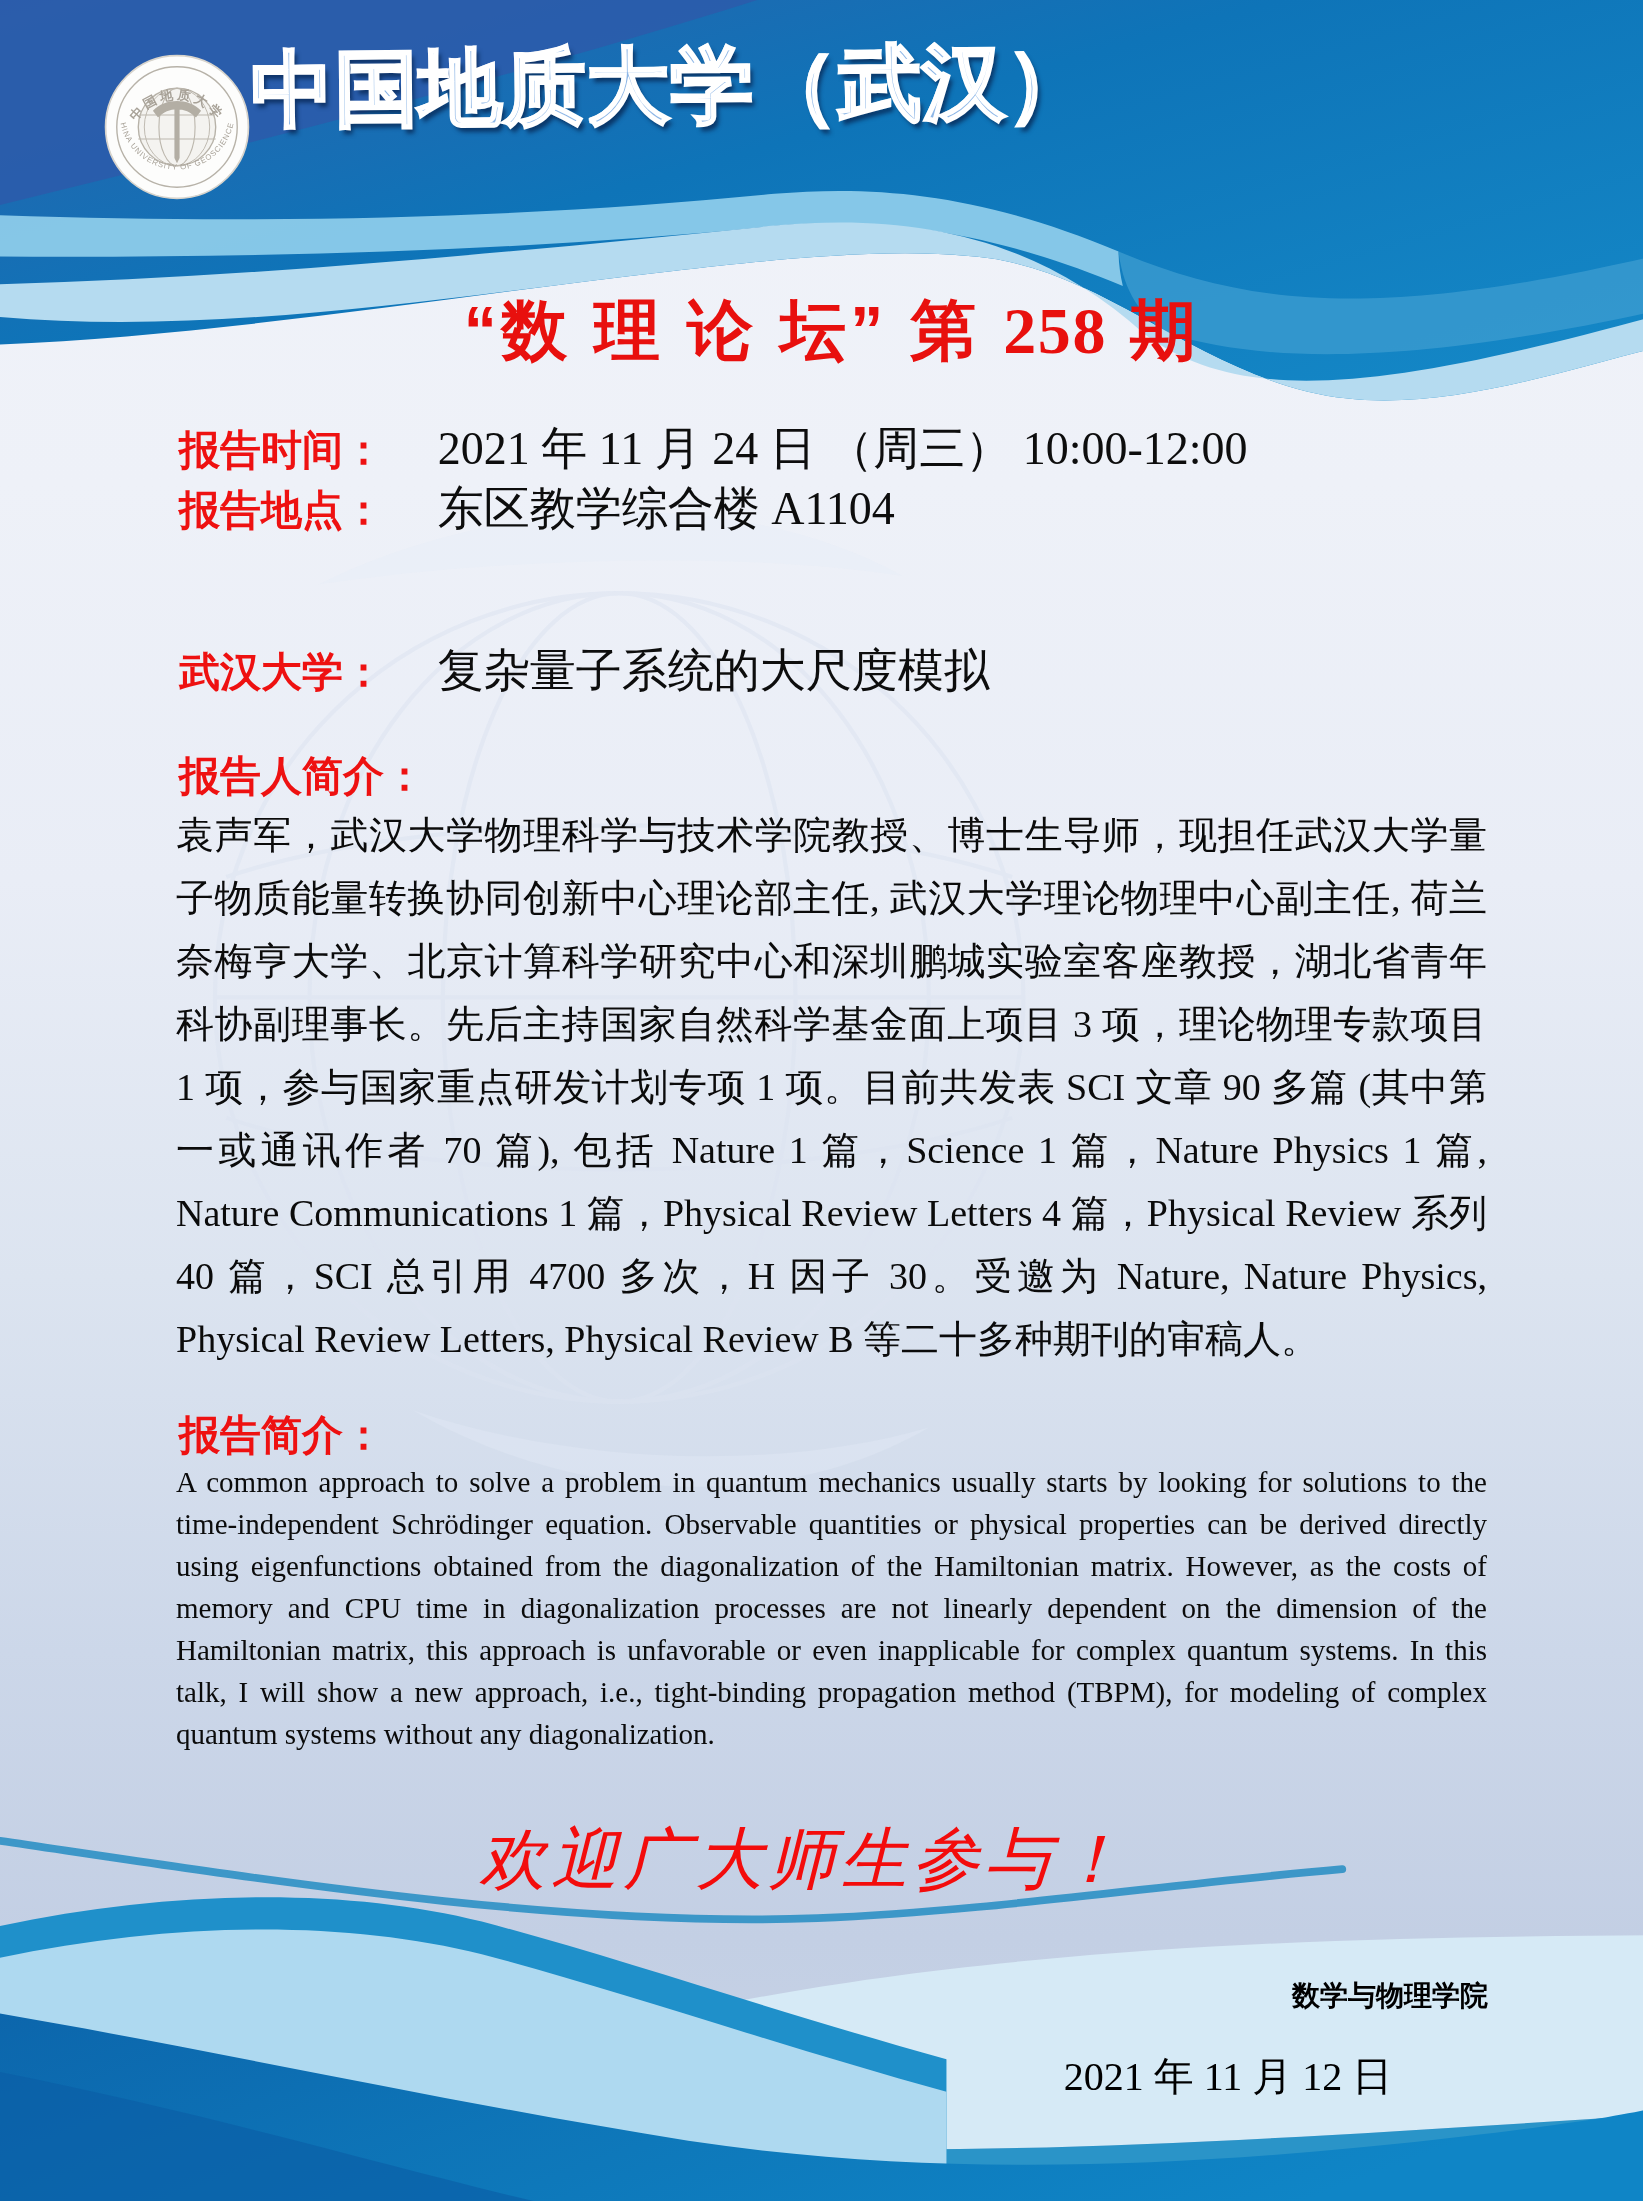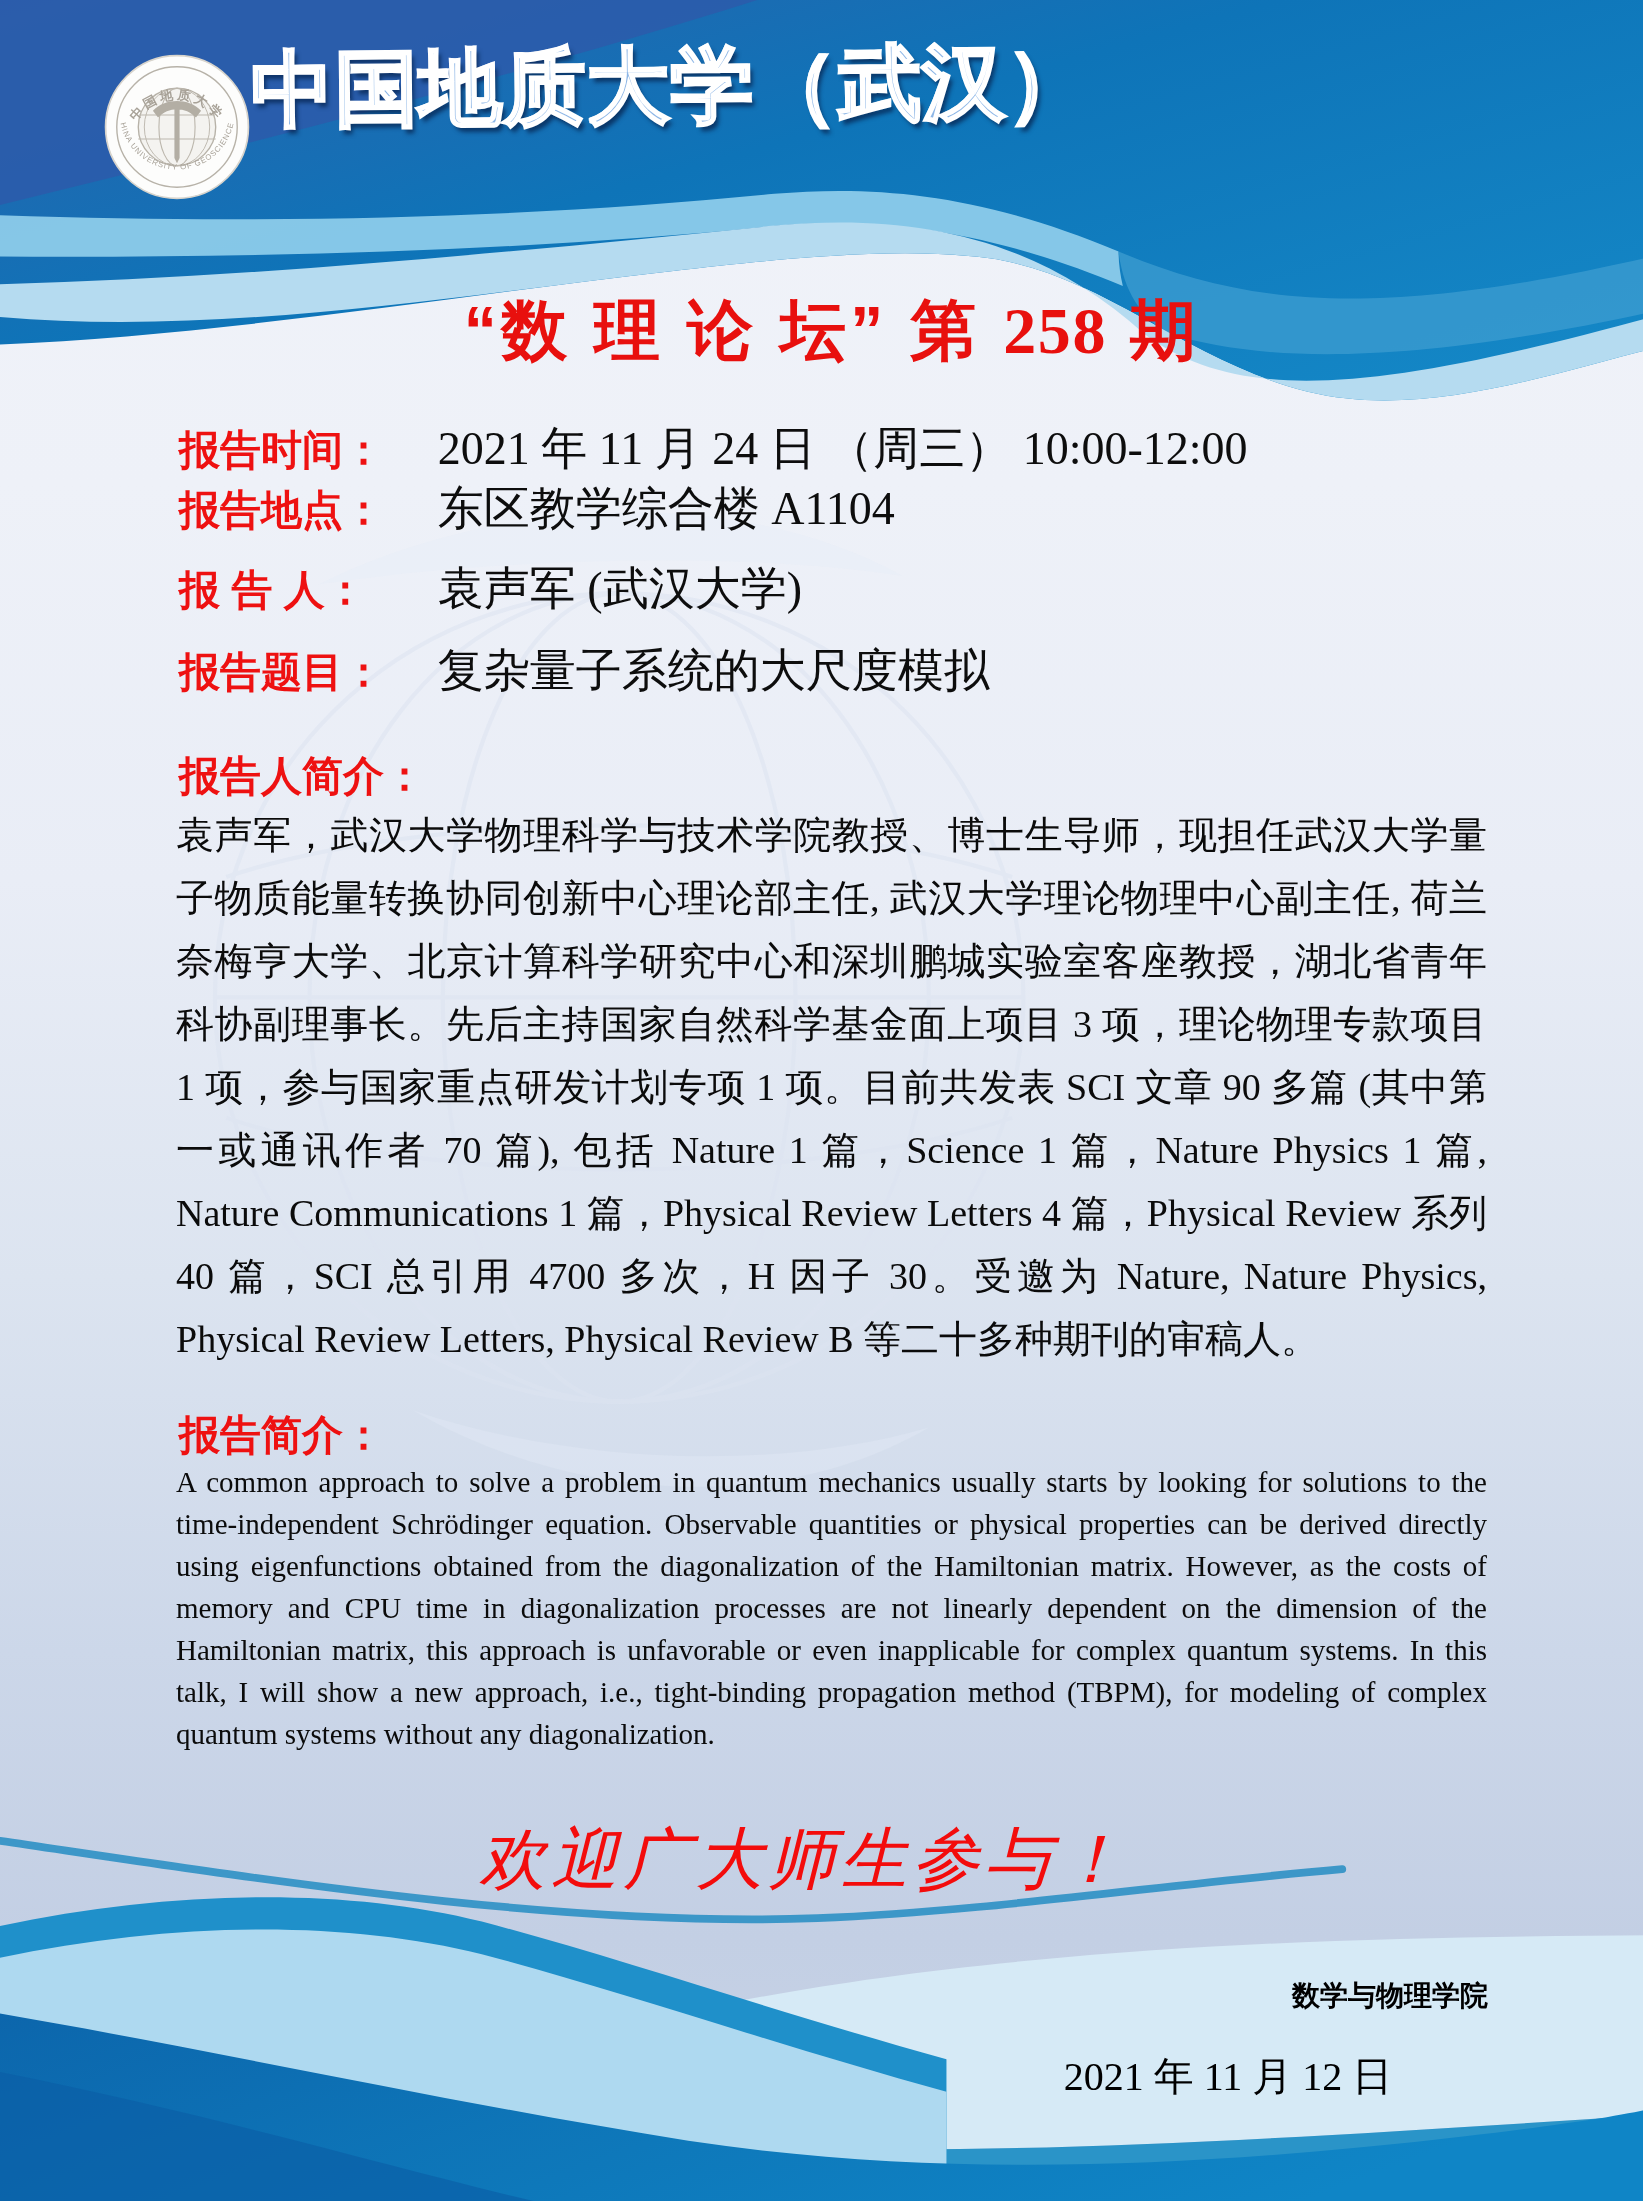--- a/index.html
+++ b/index.html
@@ -125,26 +125,22 @@
   </div>
 
   <div class="info-row" style="top:418px">
     <span class="info-label">报告时间：</span>
     <span class="info-value">2021 年 11 月 24 日 （周三） 10:00-12:00</span>
   </div>
   <div class="info-row" style="top:478px">
     <span class="info-label">报告地点：</span>
     <span class="info-value">东区教学综合楼 A1104</span>
   </div>
-  <div class="info-row" style="top:558px">
-    <span class="info-label">报 告 人：</span>
-    <span class="info-value">袁声军 (武汉大学)</span>
-  </div>
   <div class="info-row" style="top:640px">
-    <span class="info-label">报告题目：</span>
+    <span class="info-label">武汉大学：</span>
     <span class="info-value">复杂量子系统的大尺度模拟</span>
   </div>
 
   <div class="section-heading" style="top:749px">报告人简介：</div>
   <div class="para" id="bio-text">袁声军，武汉大学物理科学与技术学院教授、博士生导师，现担任武汉大学量子物质能量转换协同创新中心理论部主任, 武汉大学理论物理中心副主任, 荷兰奈梅亨大学、北京计算科学研究中心和深圳鹏城实验室客座教授，湖北省青年科协副理事长。先后主持国家自然科学基金面上项目 3 项，理论物理专款项目 1 项，参与国家重点研发计划专项 1 项。目前共发表 SCI 文章 90 多篇 (其中第一或通讯作者 70 篇), 包括 Nature 1 篇，Science 1 篇，Nature Physics 1 篇, Nature Communications 1 篇，Physical Review Letters 4 篇，Physical Review 系列 40 篇，SCI 总引用 4700 多次，H 因子 30。受邀为 Nature, Nature Physics, Physical Review Letters, Physical Review B 等二十多种期刊的审稿人。</div>
 
   <div class="section-heading" style="top:1408px">报告简介：</div>
   <div class="para" id="abstract-text">A common approach to solve a problem in quantum mechanics usually starts by looking for solutions to the time-independent Schrödinger equation. Observable quantities or physical properties can be derived directly using eigenfunctions obtained from the diagonalization of the Hamiltonian matrix. However, as the costs of memory and CPU time in diagonalization processes are not linearly dependent on the dimension of the Hamiltonian matrix, this approach is unfavorable or even inapplicable for complex quantum systems. In this talk, I will show a new approach, i.e., tight-binding propagation method (TBPM), for modeling of complex quantum systems without any diagonalization.</div>
 
   <svg id="footer-svg" width="1652" height="533" viewBox="0 0 1920 620" preserveAspectRatio="none">

